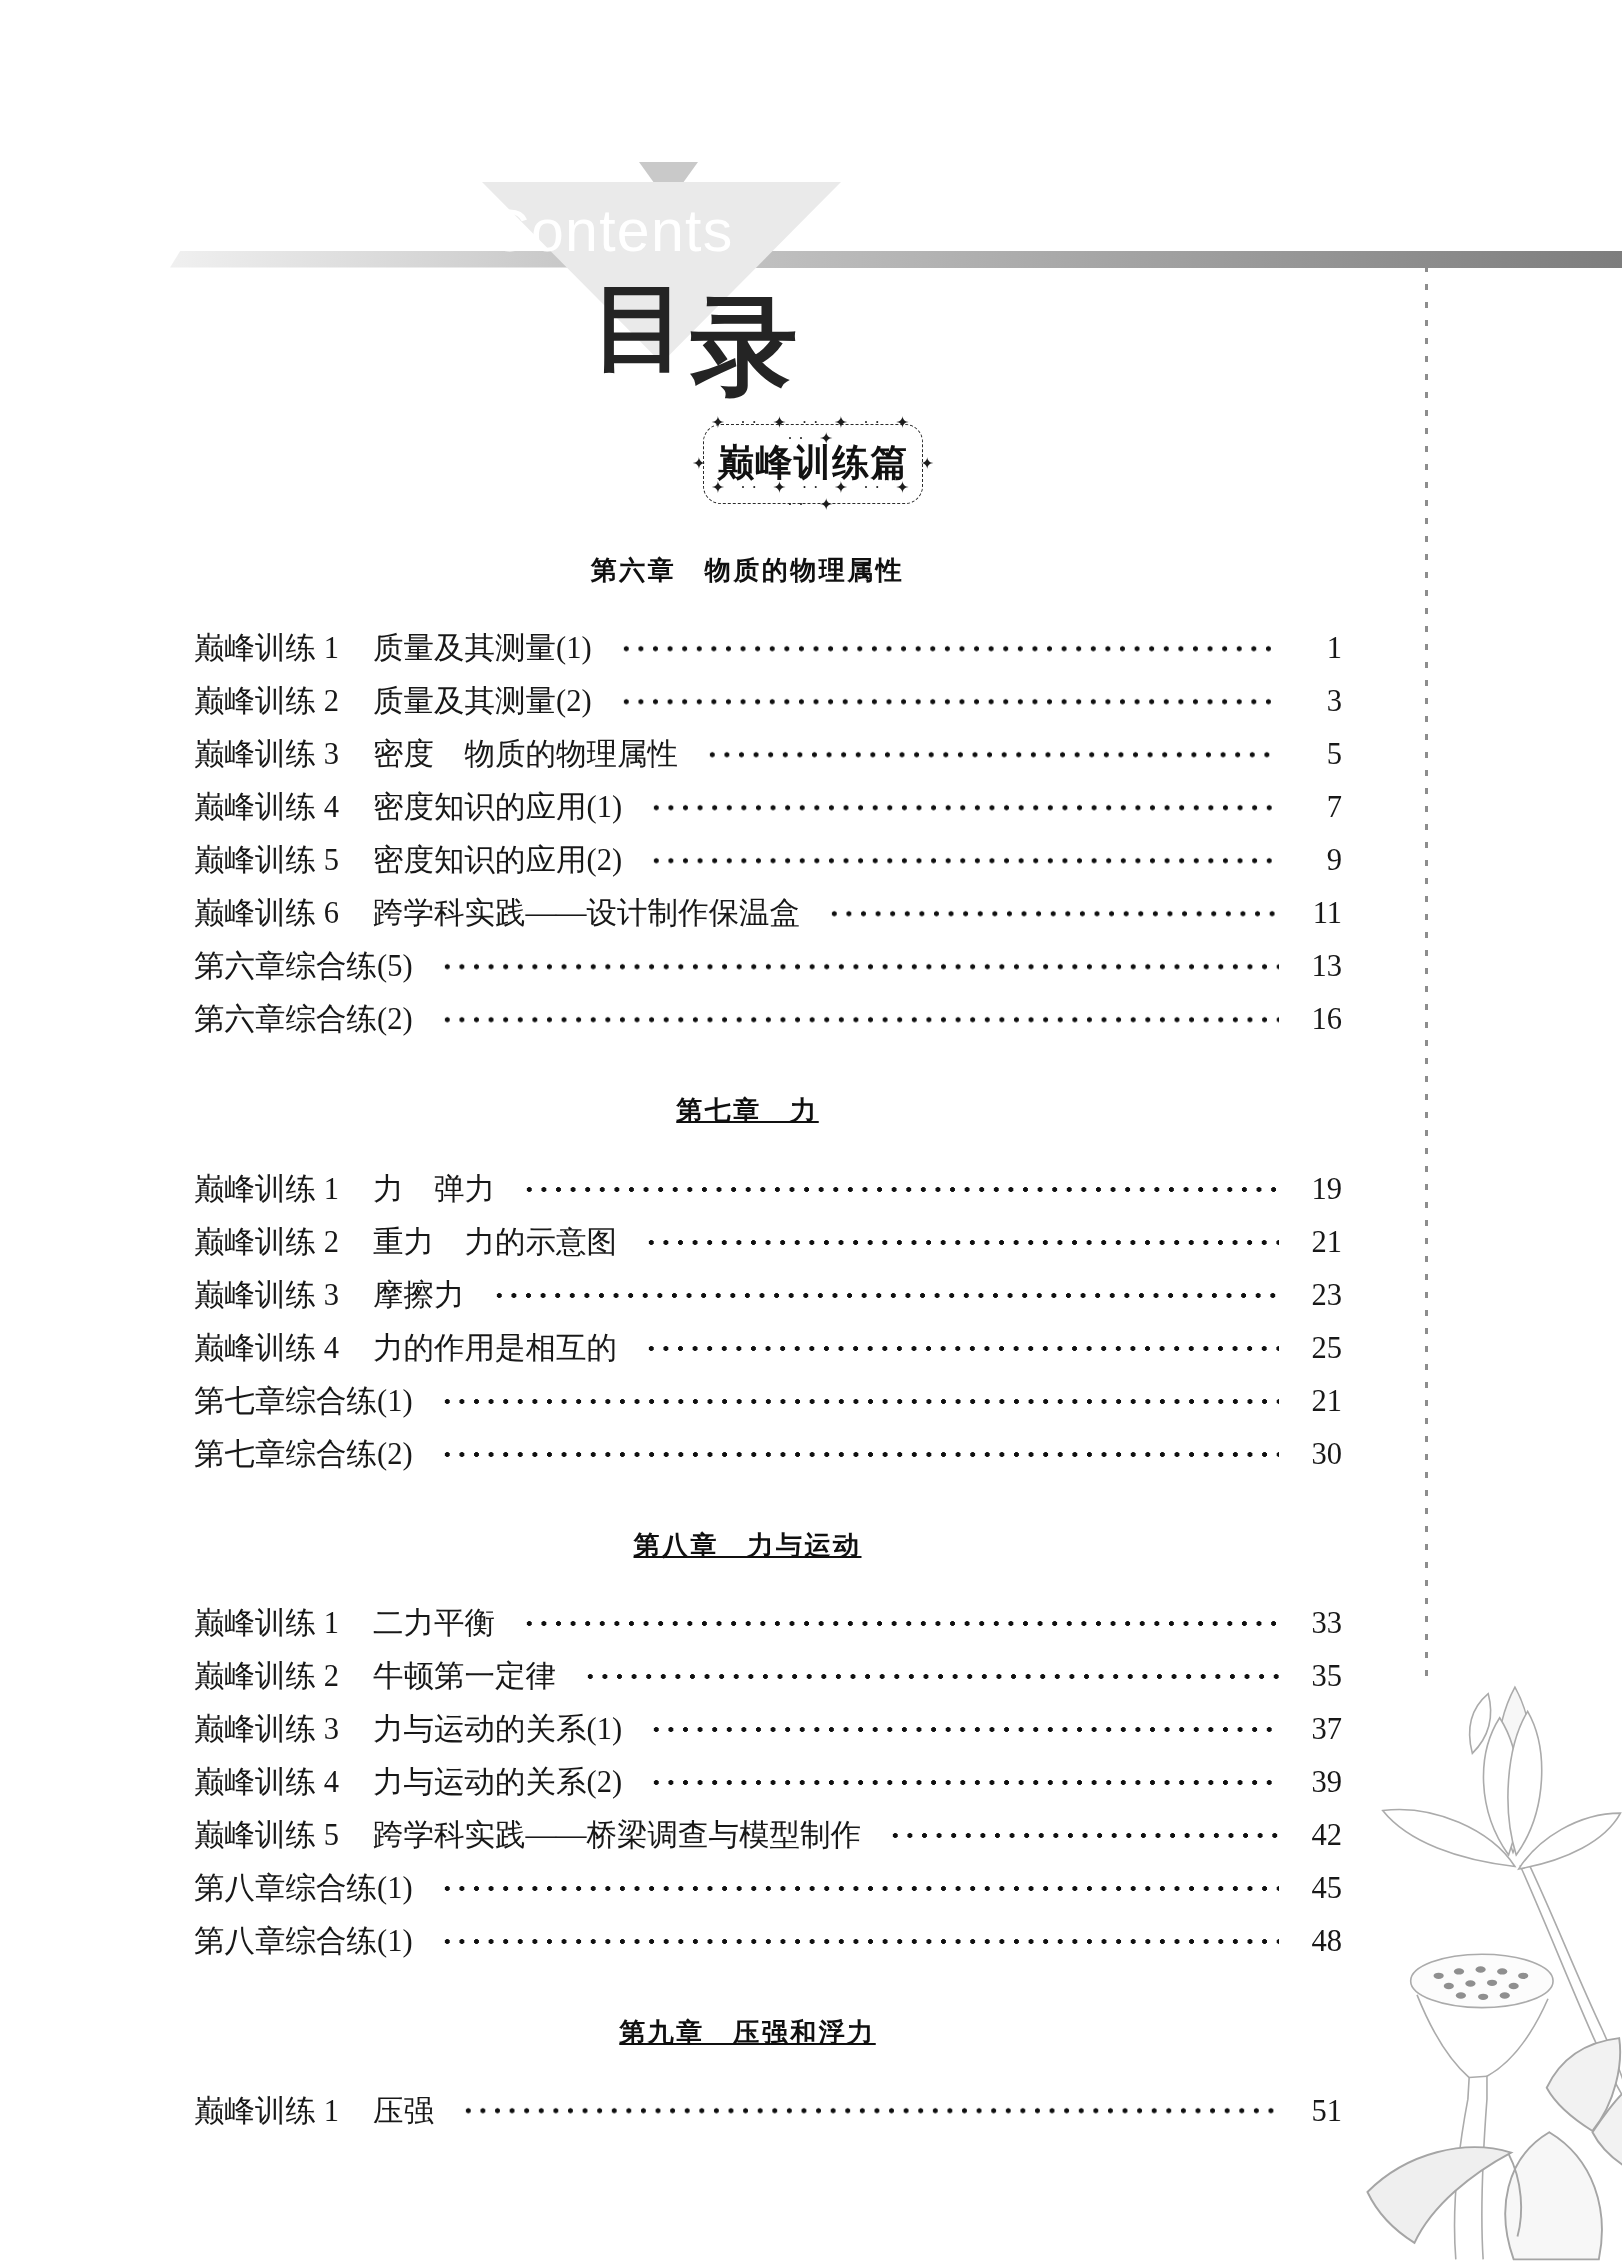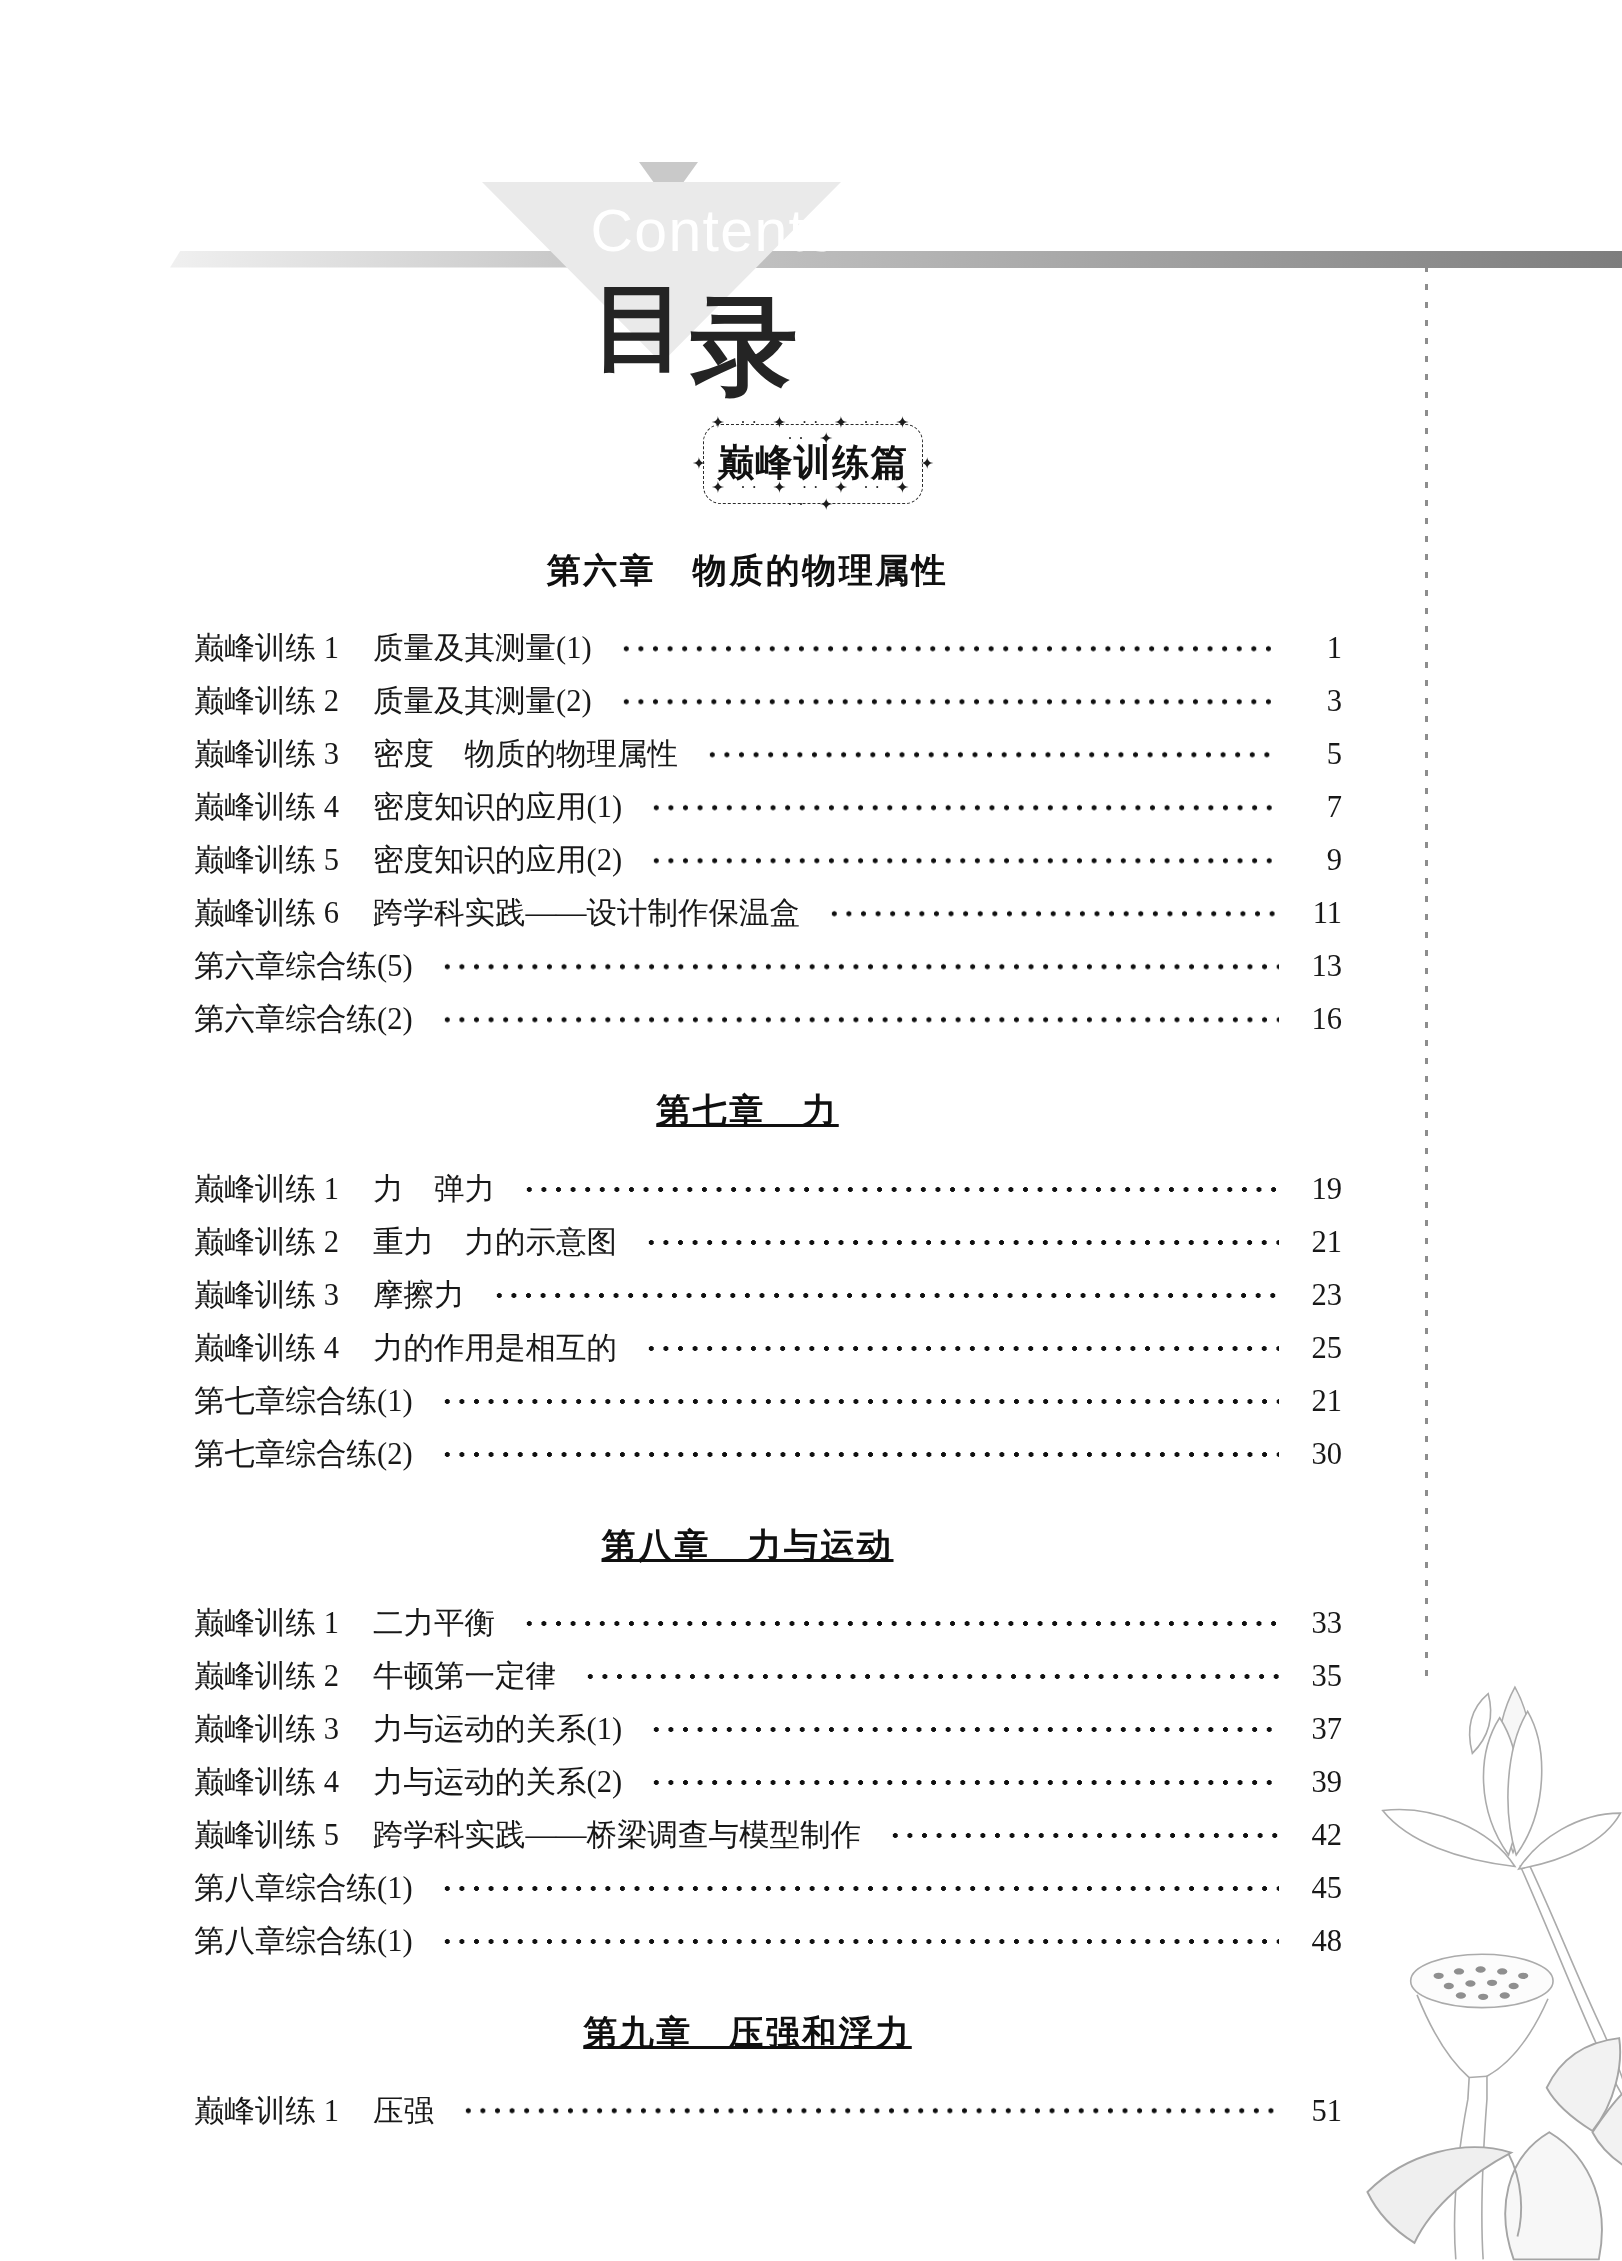--- a/index.html
+++ b/index.html
@@ -25,21 +25,21 @@
     position:absolute;left:639px;top:162px;width:59px;height:41px;
     background:#c9c9c9;clip-path:polygon(0 0,100% 0,50% 100%);z-index:2;
   }
   .tri-big{
     position:absolute;left:482px;top:182px;width:359px;height:181px;
     background:#eaeaea;clip-path:polygon(0 0,100% 0,50% 100%);z-index:2;
   }
   .contents-word{
     position:absolute;left:487px;top:197px;width:350px;z-index:3;
     font-family:"Liberation Sans", sans-serif;
-    font-size:59px;color:#ffffff;text-align:right;letter-spacing:1.3px;
+    font-size:59px;color:#ffffff;text-align:left;letter-spacing:1.3px;
   }
   .page-title{
     position:absolute;left:592px;top:252px;z-index:4;color:#242424;
     font-weight:bold;white-space:nowrap;
   }
   .page-title .t0{font-size:95px;display:inline-block;}
   .page-title .t1{font-size:107px;display:inline-block;transform:translateY(23px);margin-left:3.8px;}
   
   .badge{
     position:absolute;left:703px;top:424px;width:220px;height:80px;z-index:4;
@@ -51,21 +51,21 @@
   }
   .sp{position:absolute;color:#1d1d1d;font-size:16.5px;line-height:1;}
   .sp-top{top:-10.2px;left:0;right:0;text-align:center;letter-spacing:5.7px;}
   .sp-bottom{bottom:-10.2px;left:0;right:0;text-align:center;letter-spacing:5.7px;}
   .sp-left{left:-12px;top:50%;transform:translateY(-50%);}
   .sp-right{right:-12px;top:50%;transform:translateY(-50%);}
   
   #toc{position:absolute;left:153px;top:544px;width:1189px;z-index:4;}
   .chapter-heading{
     height:53px;line-height:53px;text-align:center;
-    font-size:34px;font-weight:bold;letter-spacing:2.5px;color:#101010;
+    font-size:26px;font-weight:bold;letter-spacing:2.5px;color:#101010;
   }
   section + section .chapter-heading{margin-top:38px;text-decoration:underline;}
   .rows{margin-top:25.4px;margin-left:41px;}
   .toc-row{display:flex;align-items:center;height:53px;font-size:30.5px;}
   .entry-label{flex:none;width:179px;white-space:nowrap;}
   .entry-title{flex:none;white-space:nowrap;}
   .dot-leader{
     flex:1;height:11.4px;align-self:center;margin:0 16.5px 0 27px;
     background-image:radial-gradient(circle,#101010 2.2px,transparent 2.8px);
     background-size:14.6px 11.4px;background-position:left center;background-repeat:repeat-x;

